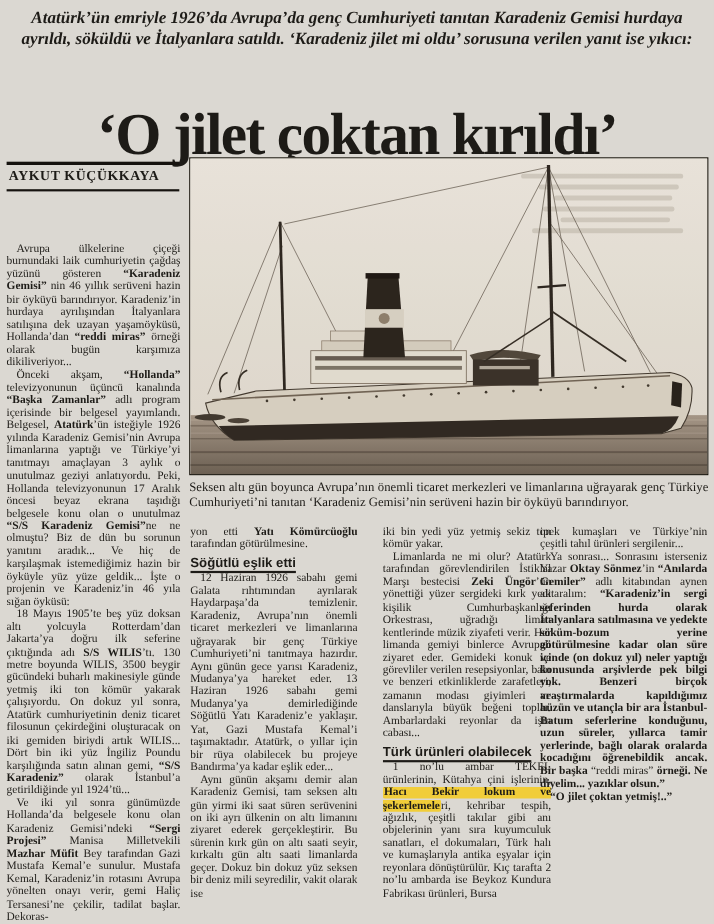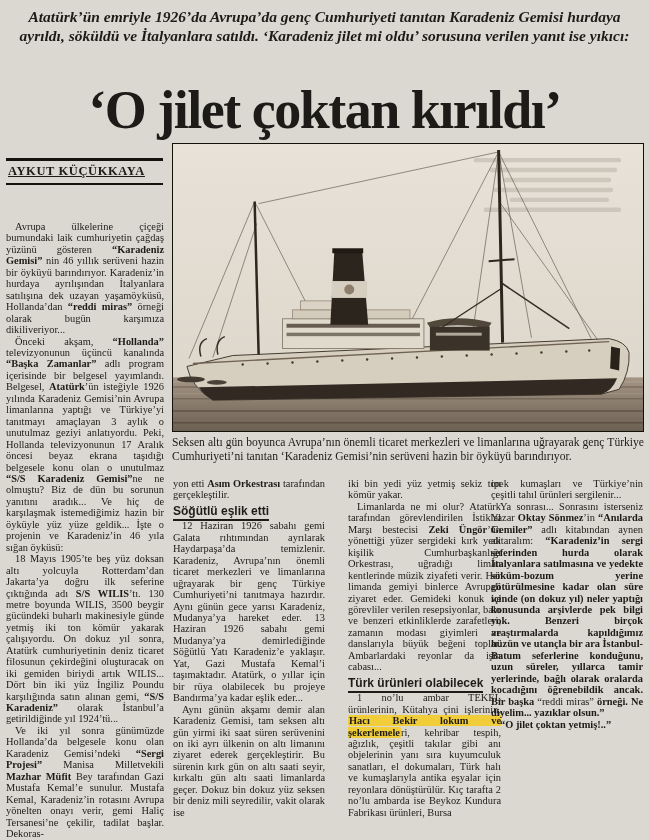--- a/index.html
+++ b/index.html
@@ -18,33 +18,33 @@
   }
   .page{position:relative;width:649px;height:840px;overflow:hidden;}
 
   .standfirst{
     position:absolute;top:7px;left:8px;right:8px;
     font-style:italic;font-weight:bold;
     font-size:15.5px;line-height:19px;
     text-align:center;
   }
   .headline{
-    position:absolute;top:47px;left:0;right:0;
+    position:absolute;top:59px;left:0;right:0;
     font-size:54px;font-weight:bold;
     letter-spacing:-1.5px;
     text-align:center;white-space:nowrap;
     line-height:1.0;
   }
 
   .byline{
-    position:absolute;left:6px;top:158px;width:157px;
+    position:absolute;left:6px;top:147px;width:157px;
     border-top:3.5px solid #16130f;
     border-bottom:2px solid #16130f;
     padding:3px 0 4px 2px;
-    font-weight:bold;font-size:12.5px;letter-spacing:.6px;text-decoration:underline;
+    font-weight:bold;font-size:12.5px;letter-spacing:.6px;
   }
 
   .photo-frame{
     position:absolute;left:172px;top:143px;width:472px;height:289px;
     border:1.5px solid #141109;
     background:#e8e4dc;
   }
   .photo-frame svg{display:block;width:100%;height:100%;}
 
   .caption{
@@ -199,21 +199,21 @@
 
   <div class="caption">Seksen altı gün boyunca Avrupa’nın önemli ticaret merkezleri ve limanlarına uğrayarak genç Türkiye Cumhuriyeti’ni tanıtan ‘Karadeniz Gemisi’nin serüveni hazin bir öyküyü barındırıyor.</div>
 
   <div class="col col-1">
       <p class="para"><span>Avrupa ülkelerine çiçeği burnundaki laik cumhuriyetin çağdaş yüzünü gösteren </span><span class="bold">“Karadeniz Gemisi”</span><span> nin 46 yıllık serüveni hazin bir öyküyü barındırıyor. Karadeniz’in hurdaya ayrılışından İtalyanlara satılışına dek uzayan yaşamöyküsü, Hollanda’dan </span><span class="bold">“reddi miras”</span><span> örneği olarak bugün karşımıza dikiliveriyor...</span></p>
       <p class="para"><span>Önceki akşam, </span><span class="bold">“Hollanda”</span><span> televizyonunun üçüncü kanalında </span><span class="bold">“Başka Zamanlar”</span><span> adlı program içerisinde bir belgesel yayımlandı. Belgesel, </span><span class="bold">Atatürk</span><span>’ün isteğiyle 1926 yılında Karadeniz Gemisi’nin Avrupa limanlarına yaptığı ve Türkiye’yi tanıtmayı amaçlayan 3 aylık o unutulmaz geziyi anlatıyordu. Peki, Hollanda televizyonunun 17 Aralık öncesi beyaz ekrana taşıdığı belgesele konu olan o unutulmaz </span><span class="bold">“S/S Karadeniz Gemisi”</span><span>ne ne olmuştu? Biz de dün bu sorunun yanıtını aradık... Ve hiç de karşılaşmak istemediğimiz hazin bir öyküyle yüz yüze geldik... İşte o projenin ve Karadeniz’in 46 yıla sığan öyküsü:</span></p>
       <p class="para"><span>18 Mayıs 1905’te beş yüz doksan altı yolcuyla Rotterdam’dan Jakarta’ya doğru ilk seferine çıktığında adı </span><span class="bold">S/S WILIS</span><span>’tı. 130 metre boyunda WILIS, 3500 beygir gücündeki buharlı makinesiyle günde yetmiş iki ton kömür yakarak çalışıyordu. On dokuz yıl sonra, Atatürk cumhuriyetinin deniz ticaret filosunun çekirdeğini oluşturacak on iki gemiden biriydi artık WILIS... Dört bin iki yüz İngiliz Poundu karşılığında satın alınan gemi, </span><span class="bold">“S/S Karadeniz”</span><span> olarak İstanbul’a getirildiğinde yıl 1924’tü...</span></p>
       <p class="para"><span>Ve iki yıl sonra günümüzde Hollanda’da belgesele konu olan Karadeniz Gemisi’ndeki </span><span class="bold">“Sergi Projesi”</span><span> Manisa Milletvekili </span><span class="bold">Mazhar Müfit</span><span> Bey tarafından Gazi Mustafa Kemal’e sunulur. Mustafa Kemal, Karadeniz’in rotasını Avrupa yönelten onayı verir, gemi Haliç Tersanesi’ne çekilir, tadilat başlar. Dekoras-</span></p>
     </div>
   <div class="col col-2">
-      <p class="para flush"><span>yon etti </span><span class="bold">Asım Orkestrası</span><span> tarafından gerçekleştilir.</span></p>
+      <p class="para flush"><span>yon etti </span><span class="bold">Yatı Kömürcüoğlu</span><span> tarafından götürülmesine.</span></p>
       <div class="subhead"><span>Söğütlü eşlik etti</span></div>
       <p class="para"><span>12 Haziran 1926 sabahı gemi Galata rıhtımından ayrılarak Haydarpaşa’da temizlenir. Karadeniz, Avrupa’nın önemli ticaret merkezleri ve limanlarına uğrayarak bir genç Türkiye Cumhuriyeti’ni tanıtmaya hazırdır. Aynı günün gece yarısı Karadeniz, Mudanya’ya hareket eder. 13 Haziran 1926 sabahı gemi Mudanya’ya demirlediğinde Söğütlü Yatı Karadeniz’e yaklaşır. Yat, Gazi Mustafa Kemal’i taşımaktadır. Atatürk, o yıllar için bir rüya olabilecek bu projeye Bandırma’ya kadar eşlik eder...</span></p>
       <p class="para"><span>Aynı günün akşamı demir alan Karadeniz Gemisi, tam seksen altı gün yirmi iki saat süren serüvenini on iki ayrı ülkenin on altı limanını ziyaret ederek gerçekleştirir. Bu sürenin kırk gün on altı saati seyir, kırkaltı gün altı saati limanlarda geçer. Dokuz bin dokuz yüz seksen bir deniz mili seyredilir, vakit olarak ise</span></p>
     </div>
   <div class="col col-3">
       <p class="para flush"><span>iki bin yedi yüz yetmiş sekiz ton kömür yakar.</span></p>
       <p class="para"><span>Limanlarda ne mi olur? Atatürk tarafından görevlendirilen İstiklal Marşı bestecisi </span><span class="bold">Zeki Üngör</span><span>’ün yönettiği yüzer sergideki kırk yedi kişilik Cumhurbaşkanlığı Orkestrası, uğradığı liman kentlerinde müzik ziyafeti verir. Her limanda gemiyi binlerce Avrupalı ziyaret eder. Gemideki konuk ve görevliler verilen resepsiyonlar, balo ve benzeri etkinliklerde zarafetleri, zamanın modası giyimleri ve danslarıyla büyük beğeni toplar. Ambarlardaki reyonlar da işin cabası...</span></p>
       <div class="subhead"><span>Türk ürünleri olabilecek</span></div>
       <p class="para"><span>1 no’lu ambar TEKEL ürünlerinin, Kütahya çini işlerinin, </span><span class="bold hl">Hacı Bekir lokum ve şekerlemele</span><span>ri, kehribar tespih, ağızlık, çeşitli takılar gibi anı objelerinin yanı sıra kuyumculuk sanatları, el dokumaları, Türk halı ve kumaşlarıyla antika eşyalar için reyonlara dönüştürülür. Kıç tarafta 2 no’lu ambarda ise Beykoz Kundura Fabrikası ürünleri, Bursa</span></p>
     </div>

